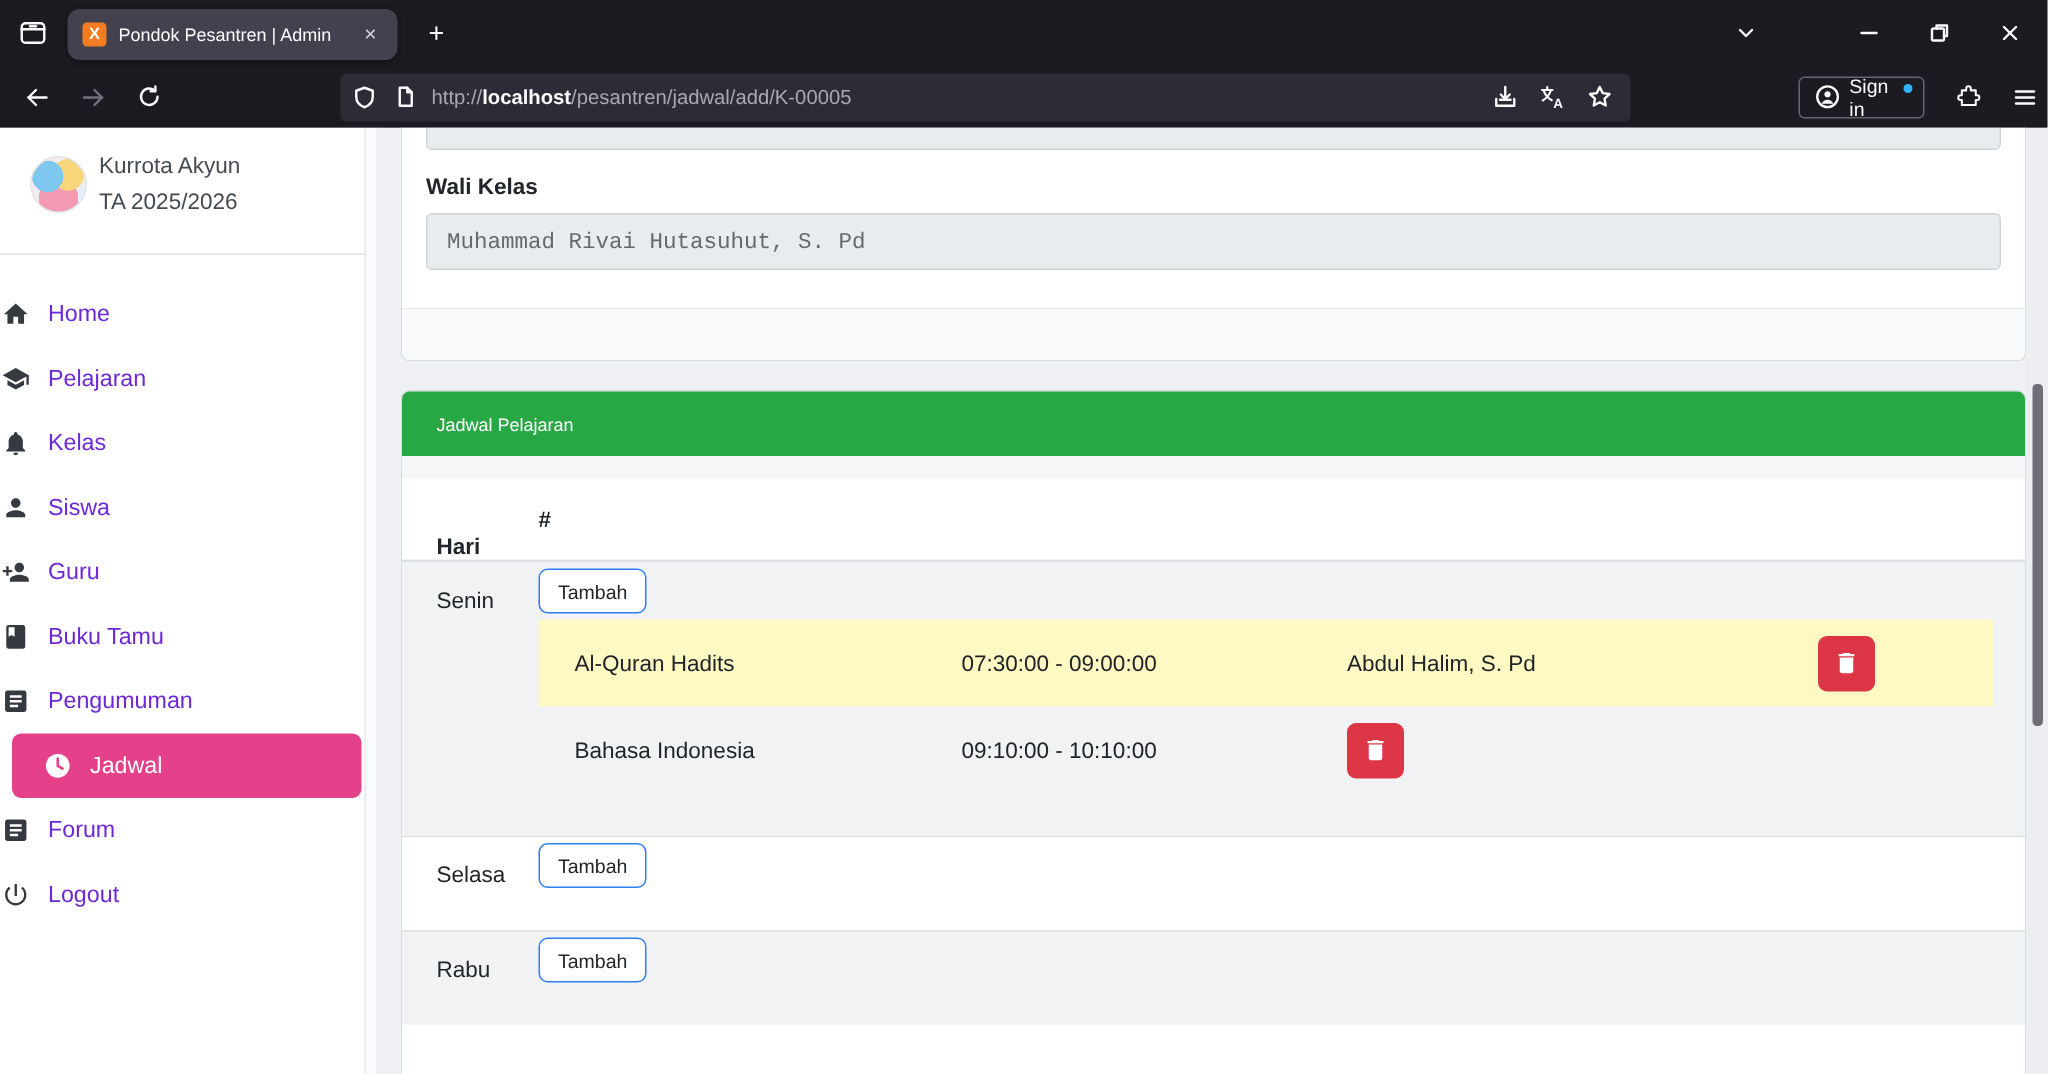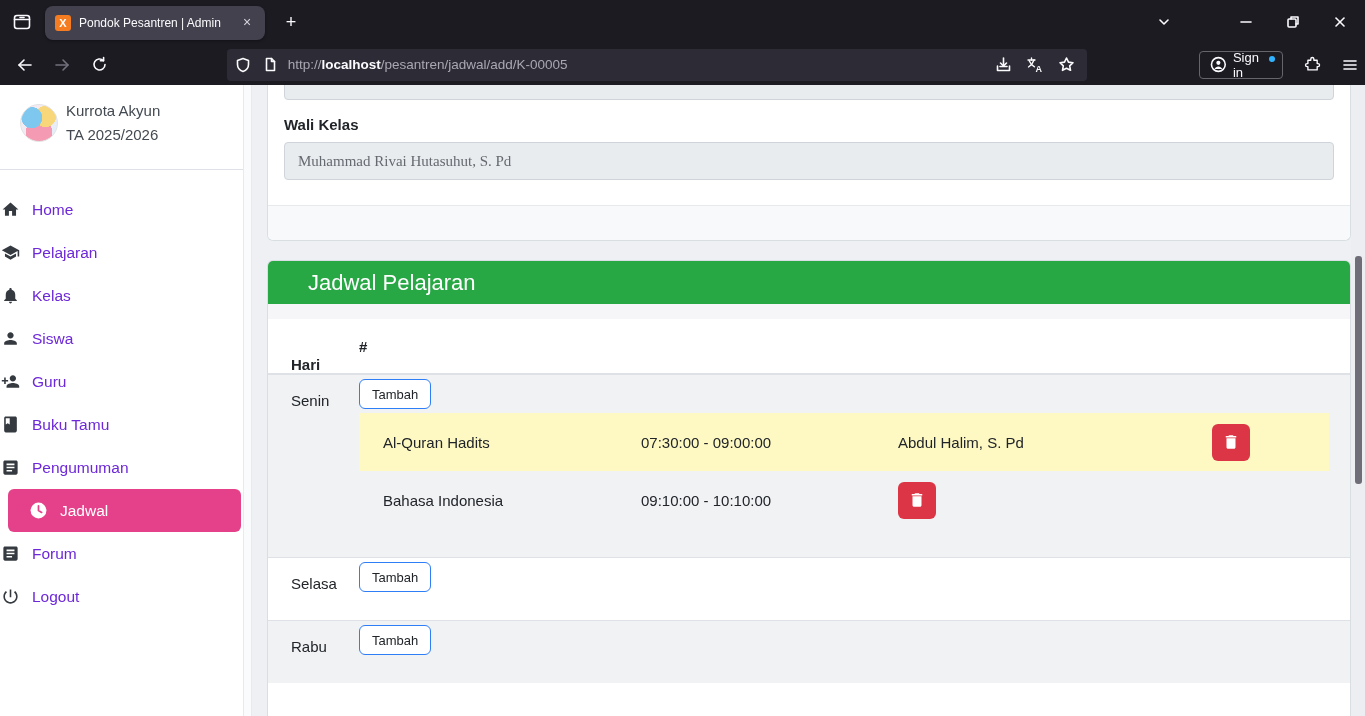--- a/index.html
+++ b/index.html
@@ -56,27 +56,27 @@
   .menu-item .mi-icon { width:20px; height:20px; margin-right:12px; display:flex; align-items:center; justify-content:center; }
   .menu-item .mi-icon svg { width:19px; height:19px; fill:#343a40; }
   .menu-item.active { background:var(--accent_pink); color:#fff; border-radius:6px; margin:0 2px 0 8px; padding-left:20px; }
   .menu-item.active .mi-icon svg { fill:#ffffff; }
 
   
   .card { background:#fff; border:1px solid #d9dee3; border-radius:6px; margin-left:15px; width:1084px; }
   .card1 { margin-top:-39px; border-top:none; border-top-left-radius:0; border-top-right-radius:0; }
   .card1 .body { padding:16px; }
   .input { width:100%; height:38px; background:#e9ecef; border:1px solid #ced4da; border-radius:4px;
-    color:#656a70; font-size:15px; padding:0 13px; font-family:Liberation Serif, serif; }
+    color:#656a70; font-size:15px; padding:0 13px; font-family:Liberation Mono, monospace; }
   .label { font-weight:bold; font-size:15px; color:#212529; margin:16px 0 9px 0; display:block; }
   .card-footer { height:35px; background:#f8f9fa; border-top:1px solid #e7eaed; border-radius:0 0 6px 6px; margin-top:9px; }
 
   .card2 { margin-top:19px; margin-bottom:-10px; border-bottom:none; border-radius:6px 6px 0 0; min-height:470px; }
   .card2-header { height:43px; background:var(--accent_green); border-radius:5px 5px 0 0; display:flex; align-items:center;
-    padding-left:40px; color:#ffffff; font-size:22px; }
+    padding-left:23px; color:#ffffff; font-size:12px; }
   .card2-body { padding-top:15px; background:#f6f6f8; }
   .table { background:#fff; }
   .thead { display:grid; grid-template-columns:91px 1fr; height:56px; align-items:center;
     border-bottom:2px solid #dee2e6; background:#fff; font-weight:bold; font-size:15px; color:#212529; }
   .thead .c1 { padding-left:23px;margin-top:36px; }
   .day-row { display:grid; grid-template-columns:91px 1fr; border-top:1px solid #dee2e6; background:#fff; }
   .day-row:first-of-type { border-top:none; }
   .day-row.striped { background:#f1f2f4; }
   .day-name { padding:17px 0 0 23px; font-size:15px; color:#212529; }
   .day-cell { padding:4px 21px 28px 0; }

